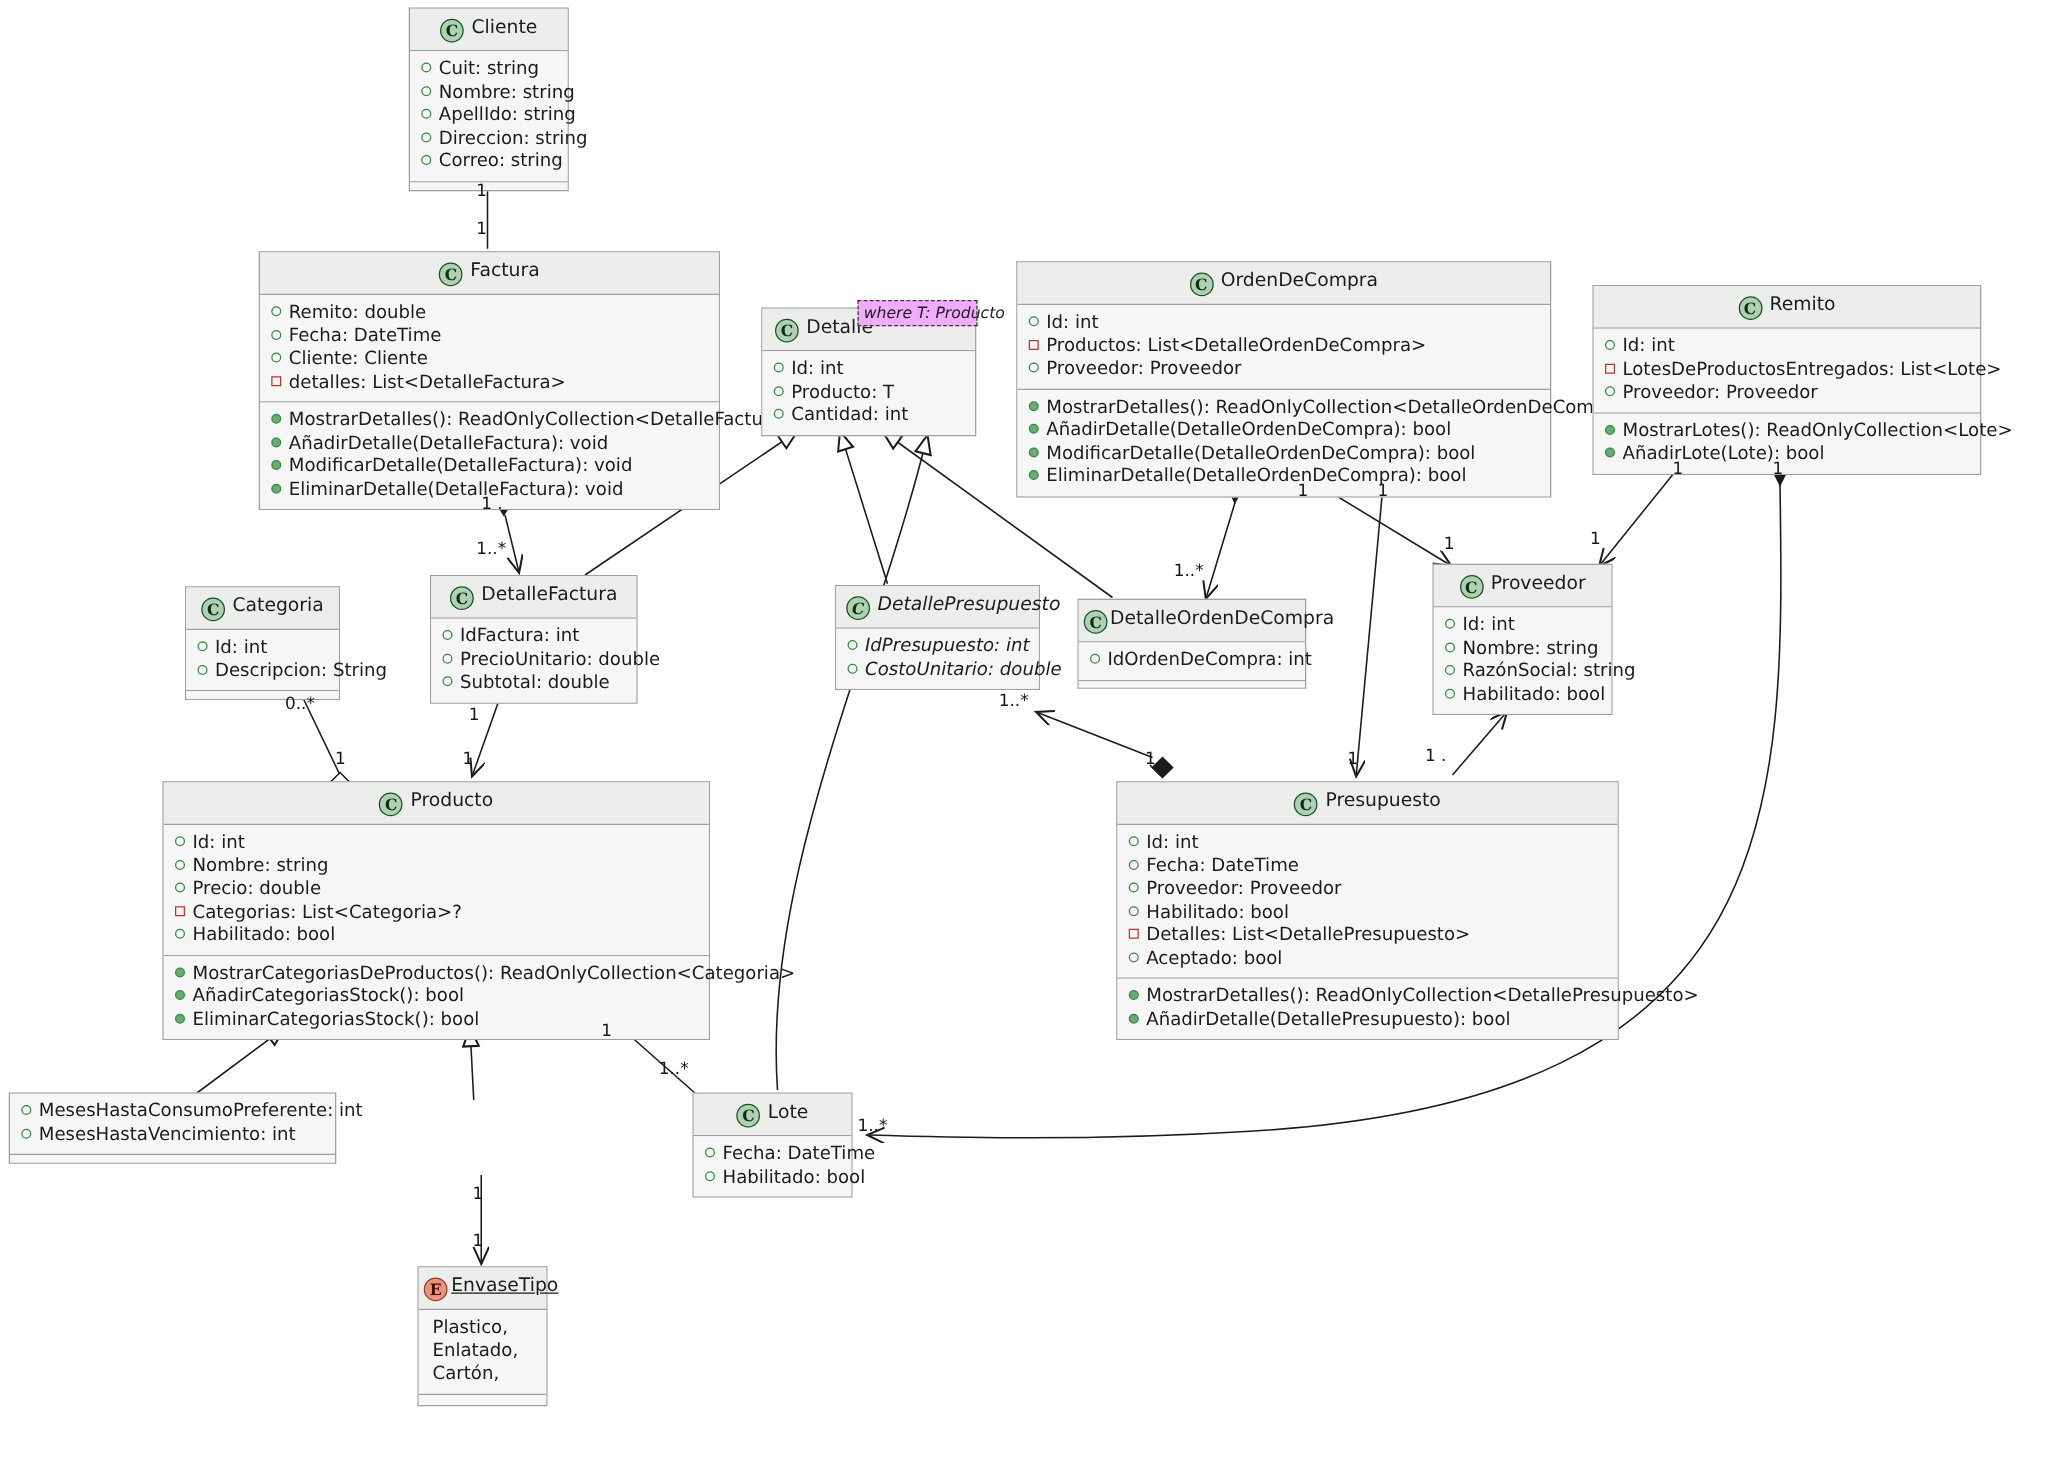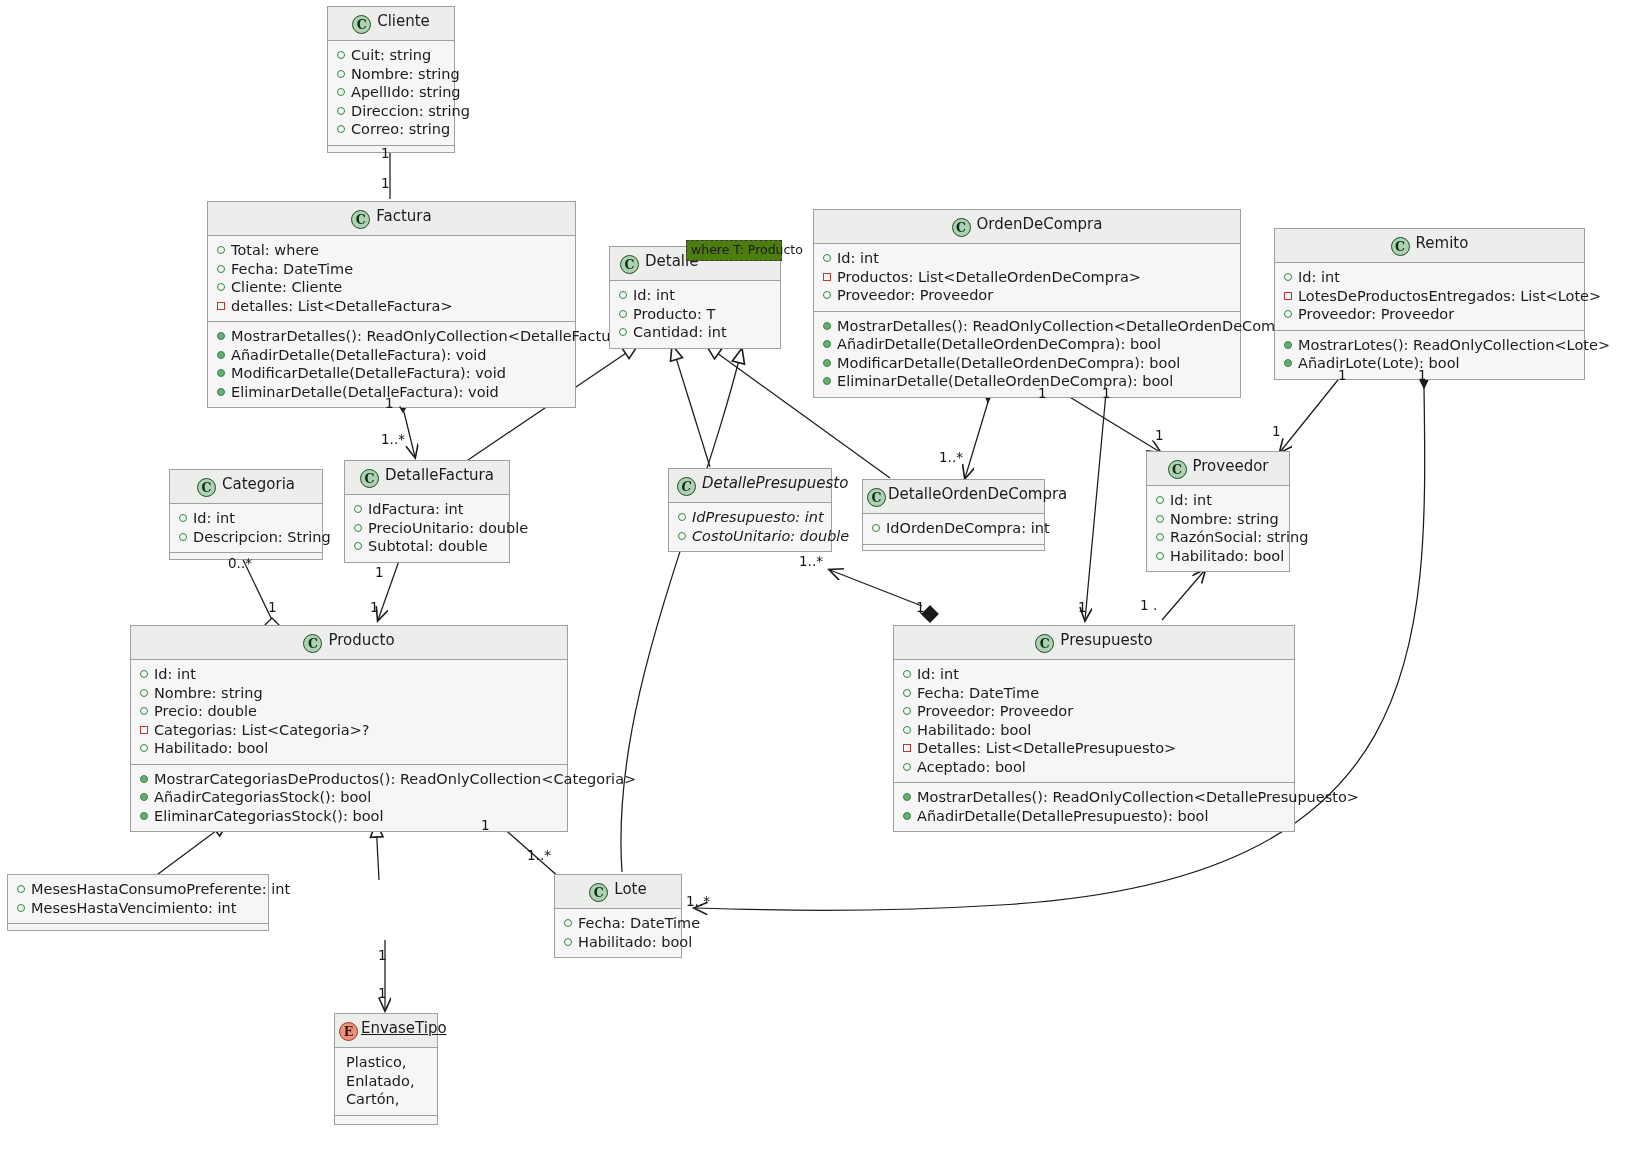--- a/index.html
+++ b/index.html
@@ -59,21 +59,22 @@
   
   .mark{display:inline-block;width:8px;height:8px;vertical-align:0px;position:relative;top:-1px;}
   .pub-circ{border:1.4px solid #2f8a3f;border-radius:50%;background:transparent;width:6px;height:6px;}
   .pub-dot{border:1.4px solid #2f8a3f;border-radius:50%;background:#6aab74;width:6px;height:6px;}
   .priv-sq{border:1.4px solid #b33a33;background:transparent;width:6px;height:6px;}
 
   
   .note{
     position:absolute;
     border:1px dashed #3a3a3a;
-    background:#4d7c0f;
+    background:#f0abfc;
+    font-style:italic;
     font-size:12.5px;
     line-height:14px;
     padding:2px 3px 3px 4px;
     color:#1b1b1b;
     white-space:nowrap;
     box-sizing:border-box;
   }
 
   
   .mult{
@@ -179,21 +180,21 @@
     <div class="sect" style="height:6px;padding:0;"></div>
   </div>
 
   <div class="cls" style="left:207px;top:201px;width:369px;">
     <div class="hdr">
       <span class="badge c">C</span><span>Factura</span>
     </div>
     <div class="sect">
       <div class="row">
           <span class="mk"><span class="mark pub-circ"></span></span>
-          <span>Total: where</span>
+          <span>Remito: double</span>
         </div>
       <div class="row">
           <span class="mk"><span class="mark pub-circ"></span></span>
           <span>Fecha: DateTime</span>
         </div>
       <div class="row">
           <span class="mk"><span class="mark pub-circ"></span></span>
           <span>Cliente: Cliente</span>
         </div>
       <div class="row">
@@ -305,21 +306,21 @@
           <span class="mk"><span class="mark pub-dot"></span></span>
           <span>MostrarLotes(): ReadOnlyCollection&lt;Lote&gt;</span>
         </div>
       <div class="row">
           <span class="mk"><span class="mark pub-dot"></span></span>
           <span>AñadirLote(Lote): bool</span>
         </div>
     </div>
   </div>
 
-  <div class="cls" style="left:169px;top:469px;width:154px;">
+  <div class="cls" style="left:148px;top:469px;width:124px;">
     <div class="hdr">
       <span class="badge c">C</span><span>Categoria</span>
     </div>
     <div class="sect">
       <div class="row">
           <span class="mk"><span class="mark pub-circ"></span></span>
           <span>Id: int</span>
         </div>
       <div class="row">
           <span class="mk"><span class="mark pub-circ"></span></span>

